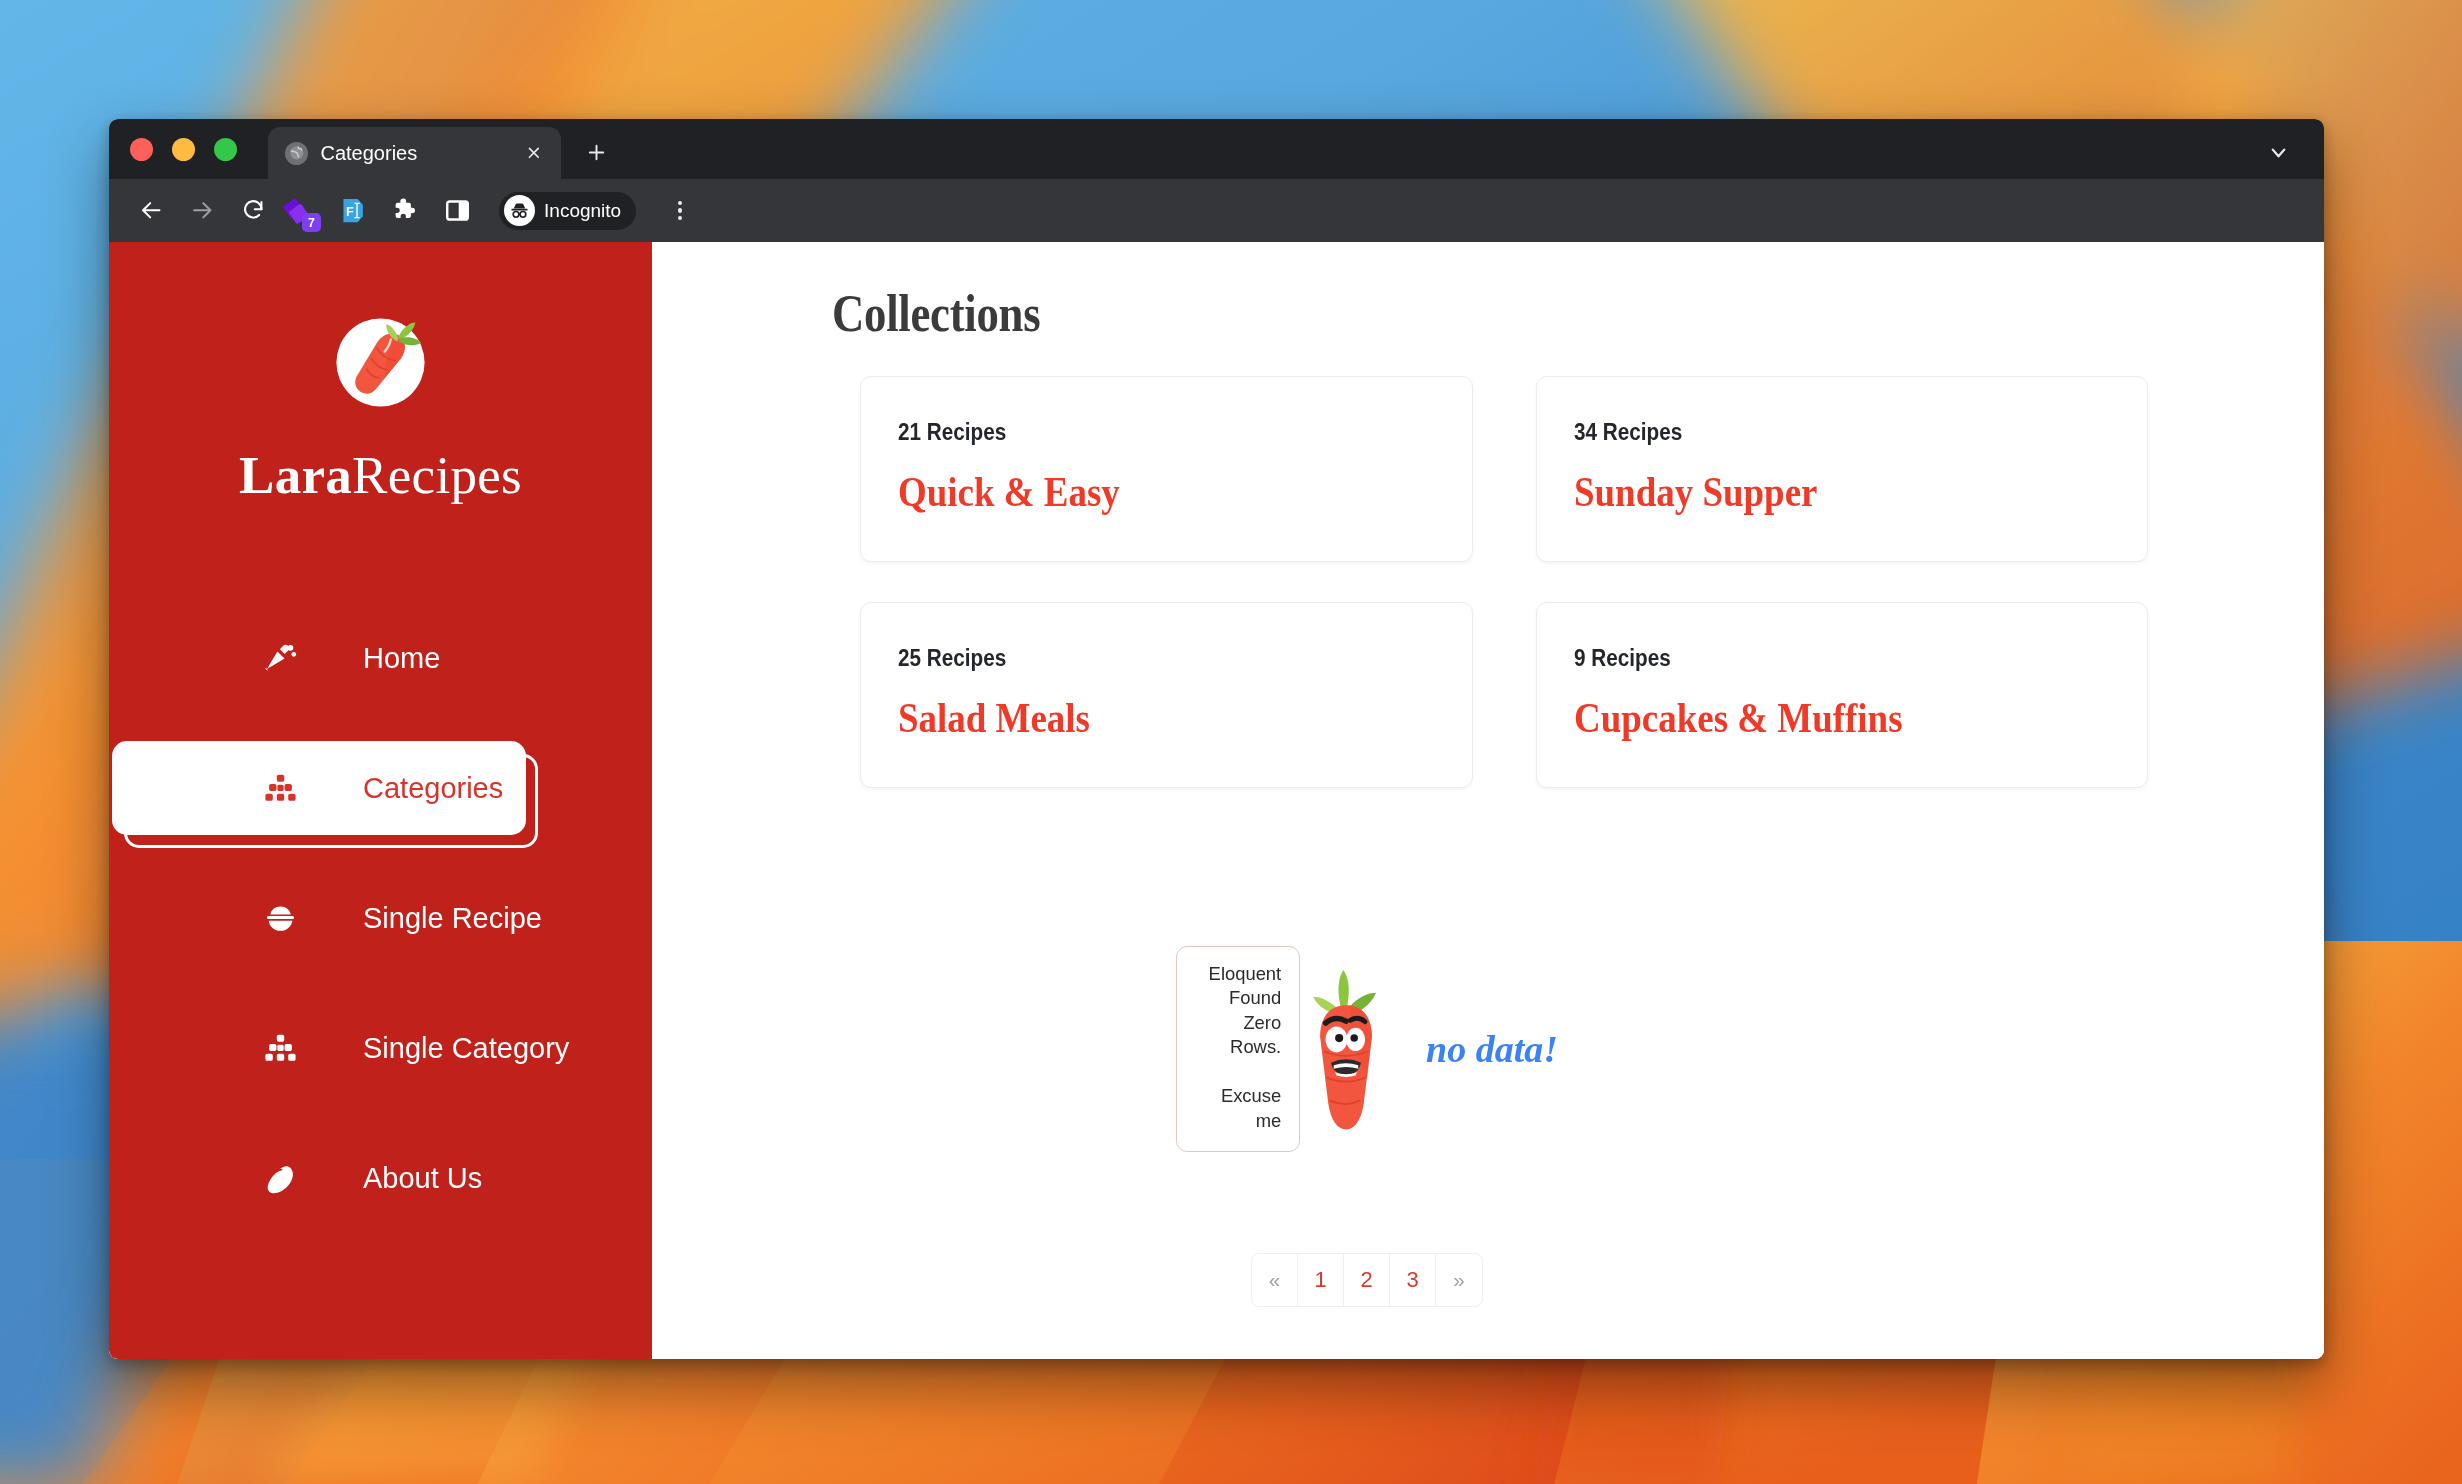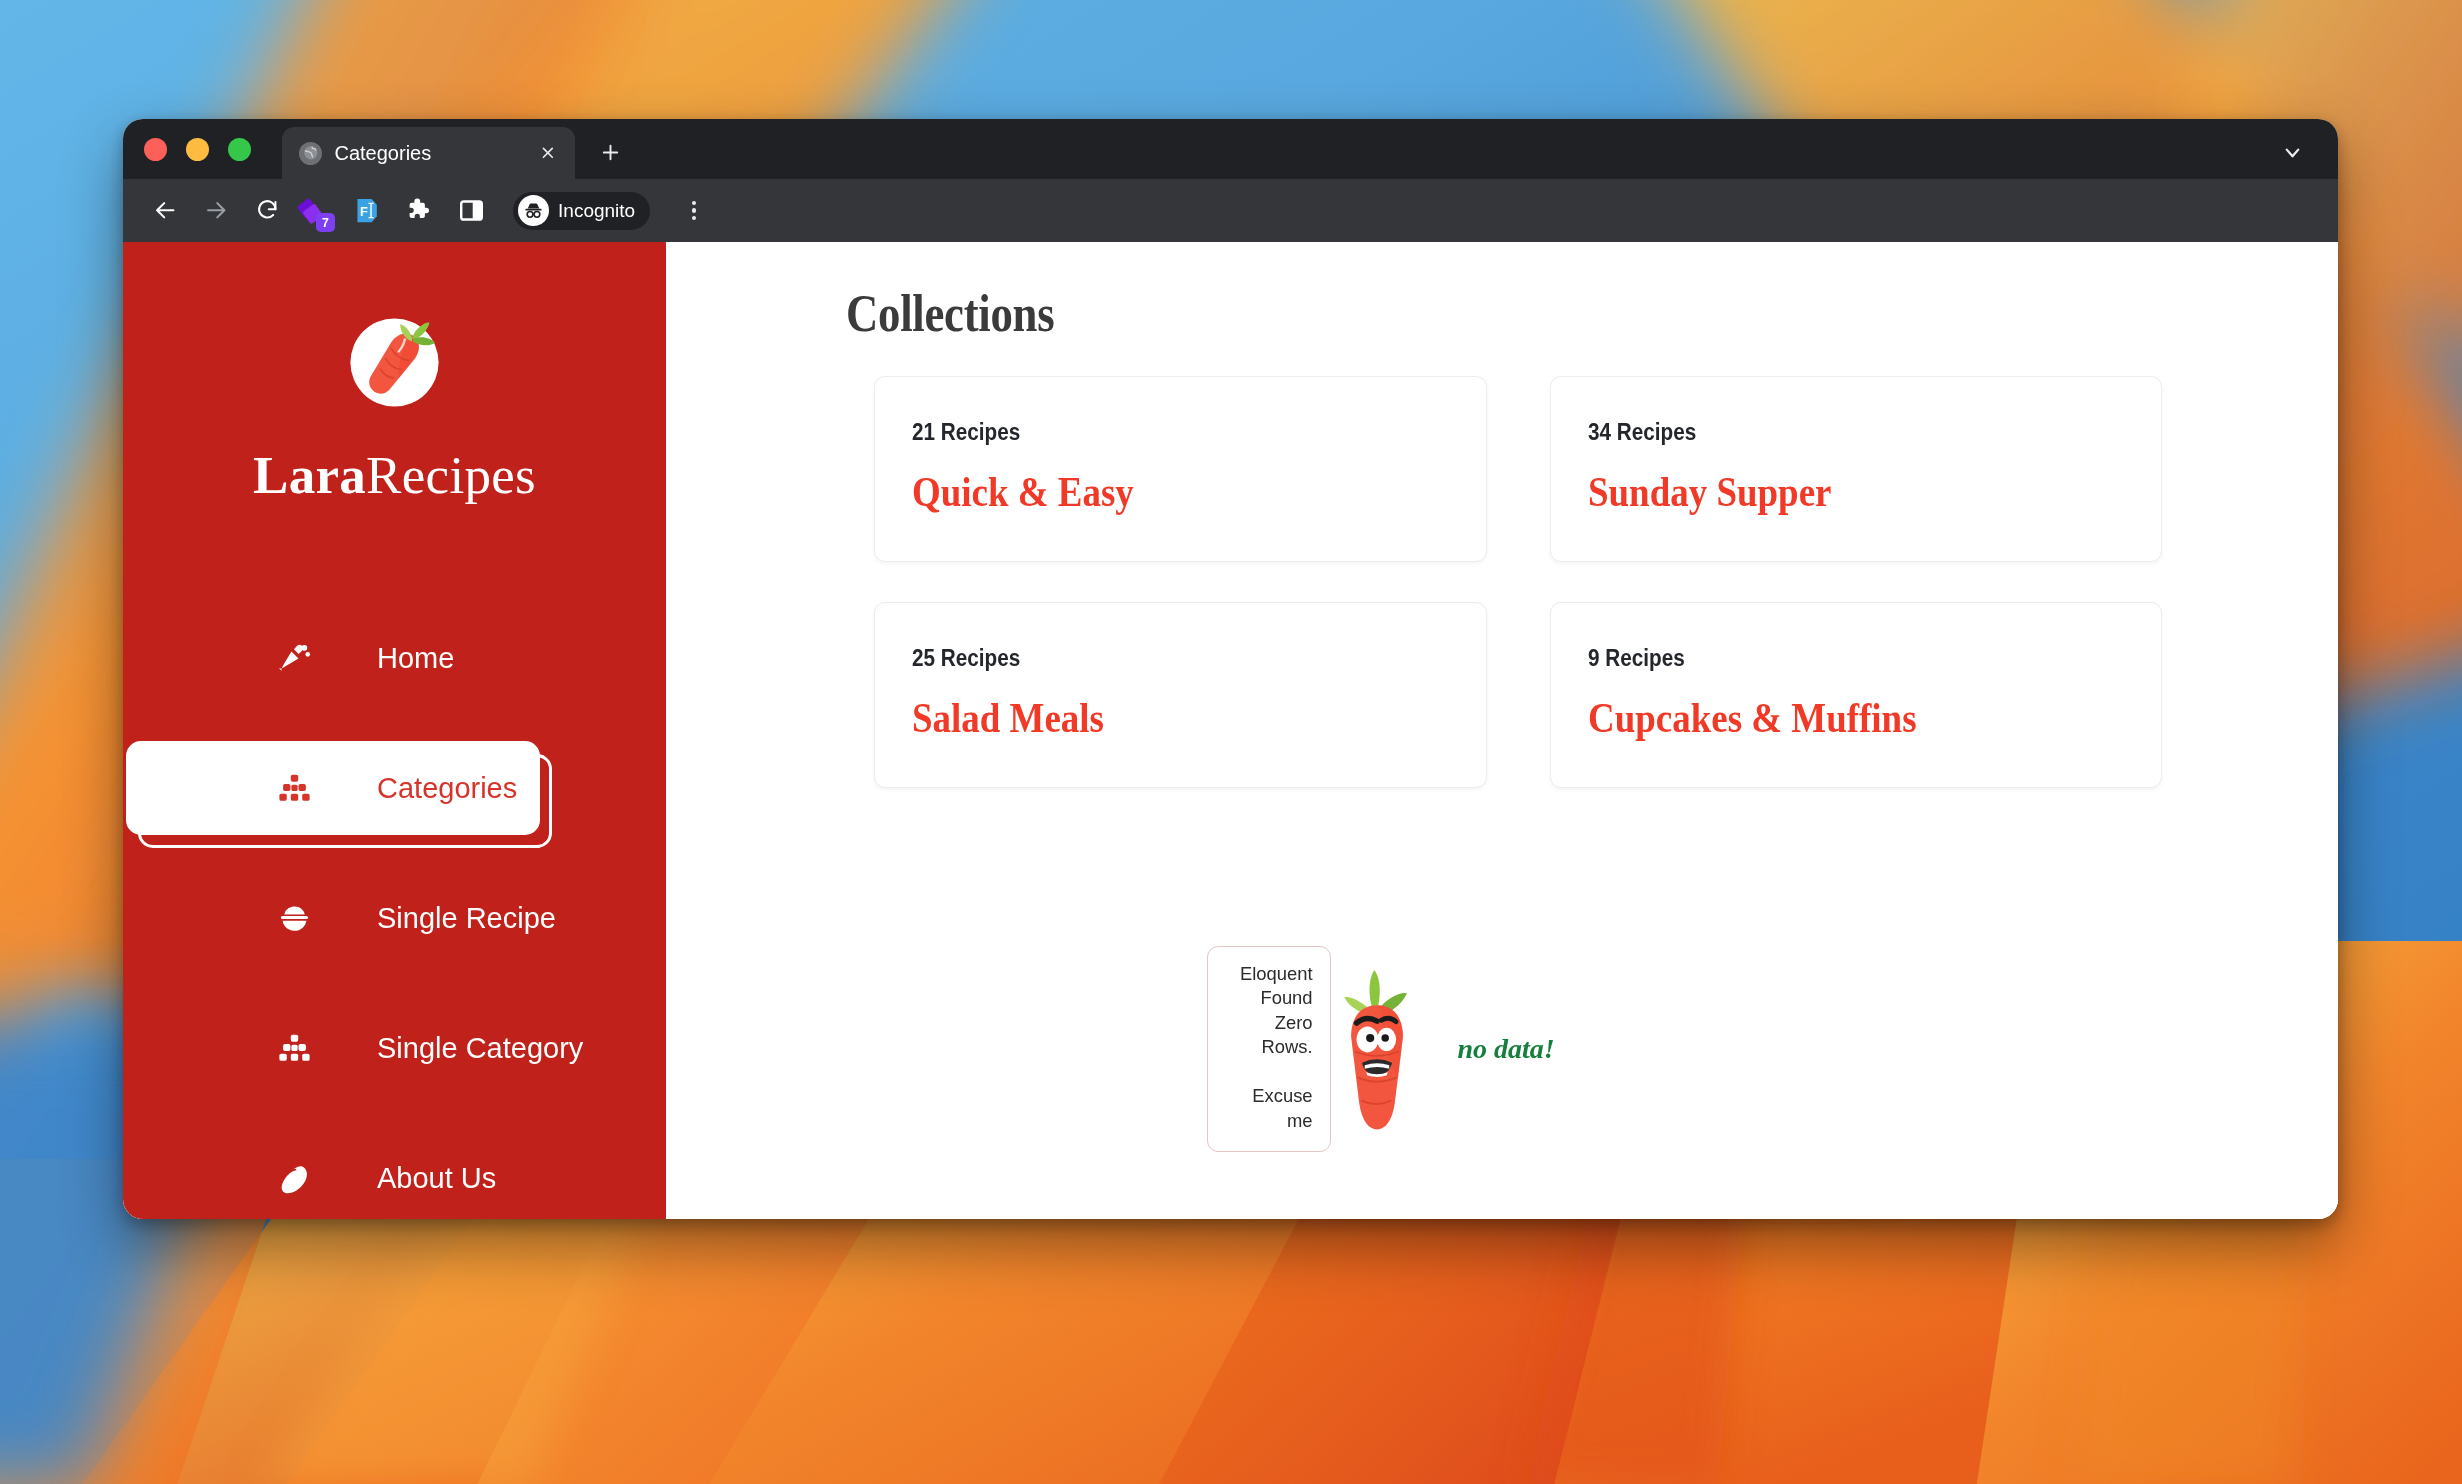--- a/index.html
+++ b/index.html
@@ -10,23 +10,23 @@
     position: relative;
   }
 
   
   #wallpaper { position: absolute; inset: 0; overflow: hidden; }
   #wallpaper svg { width: 100%; height: 100%; display: block; }
 
   
   #browser-window {
     position: absolute;
-    left: 123px; top: 119px;
-    width: 2215px; height: 1100px;
-    border-radius: 20px;
+    left: 109px; top: 119px;
+    width: 2215px; height: 1240px;
+    border-radius: 9px;
     overflow: hidden;
     box-shadow: 0 27px 61px rgba(0,0,0,0.42), 0 5.5px 16.4px rgba(0,0,0,0.28);
     display: flex; flex-direction: column;
     background: #ffffff;
   }
 
   
   .tabstrip {
     height: 60px;
     background: #202124;
@@ -249,21 +249,21 @@
     position: relative;
     z-index: 2;
   }
   .bubble p { font-size: 18.4px; color: #2b2b2b; line-height: 1.33; }
   .bubble p.second { margin-top: 24.5px; }
   .carrot-char { width: 90px; height: 172px; margin-left: -6.8px; position: relative; z-index: 3; }
   .no-data {
     margin-left: 27px;
     font-family: "Liberation Serif", serif;
     font-style: italic; font-weight: bold;
-    font-size: 28px; color: #15803d;
+    font-size: 38px; color: #3b82f6;
   }
 
   
   .pagination {
     margin-top: 101px;
     display: flex; justify-content: center;
     padding-right: 354px;
   }
   .pager {
     display: flex;

